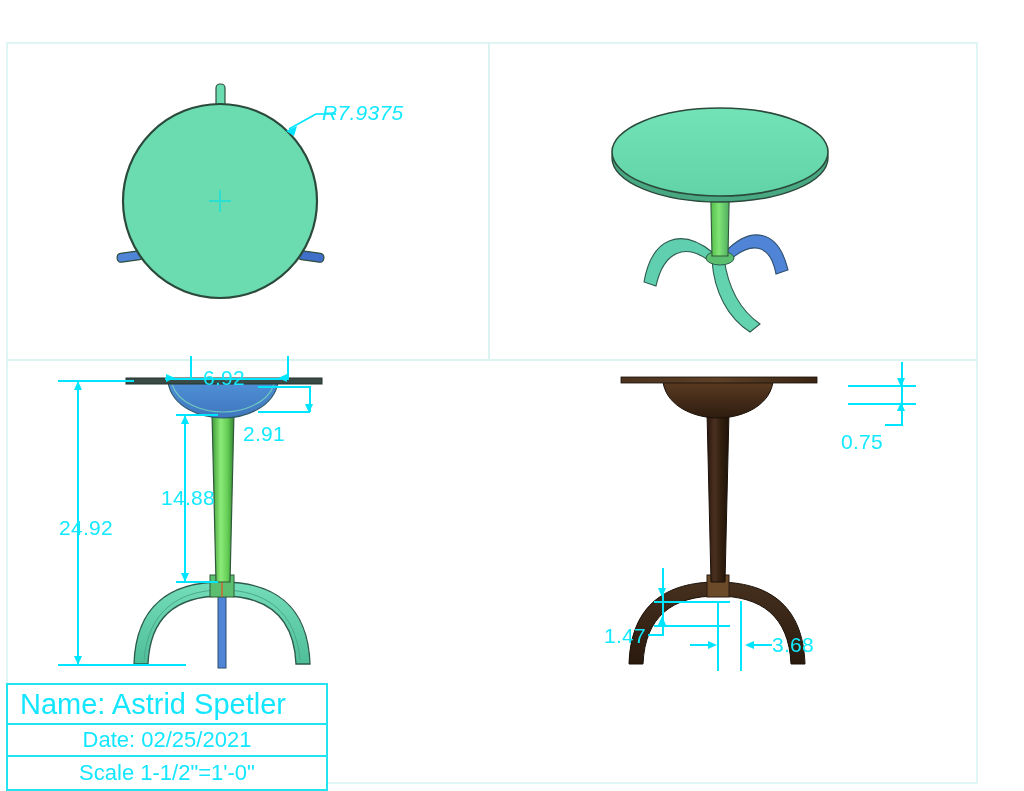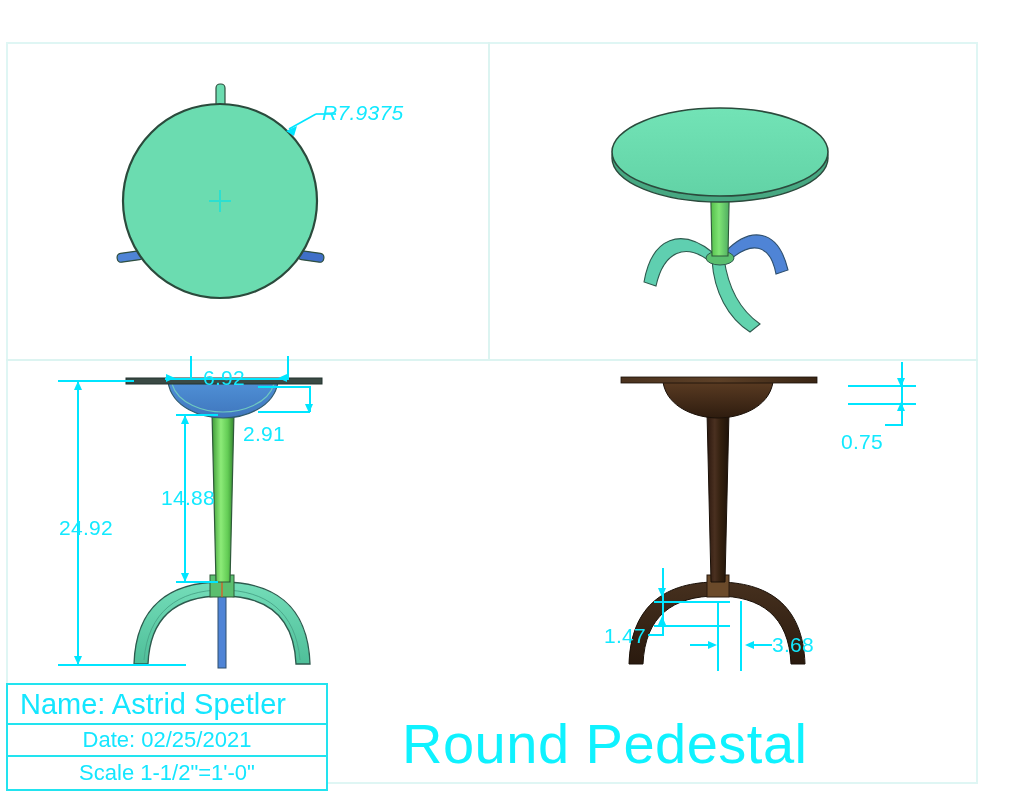--- a/index.html
+++ b/index.html
@@ -262,15 +262,14 @@
       <span>Name: Astrid Spetler</span>
     </div>
     <div class="tb-row tb-date">
       <span>Date: 02/25/2021</span>
     </div>
     <div class="tb-row tb-scale">
       <span>Scale 1-1/2"=1'-0"</span>
     </div>
   </div>
 
-  <div id="sheet-title">Round Pedestal</div>
 
 </div>
 
 </body></html>

